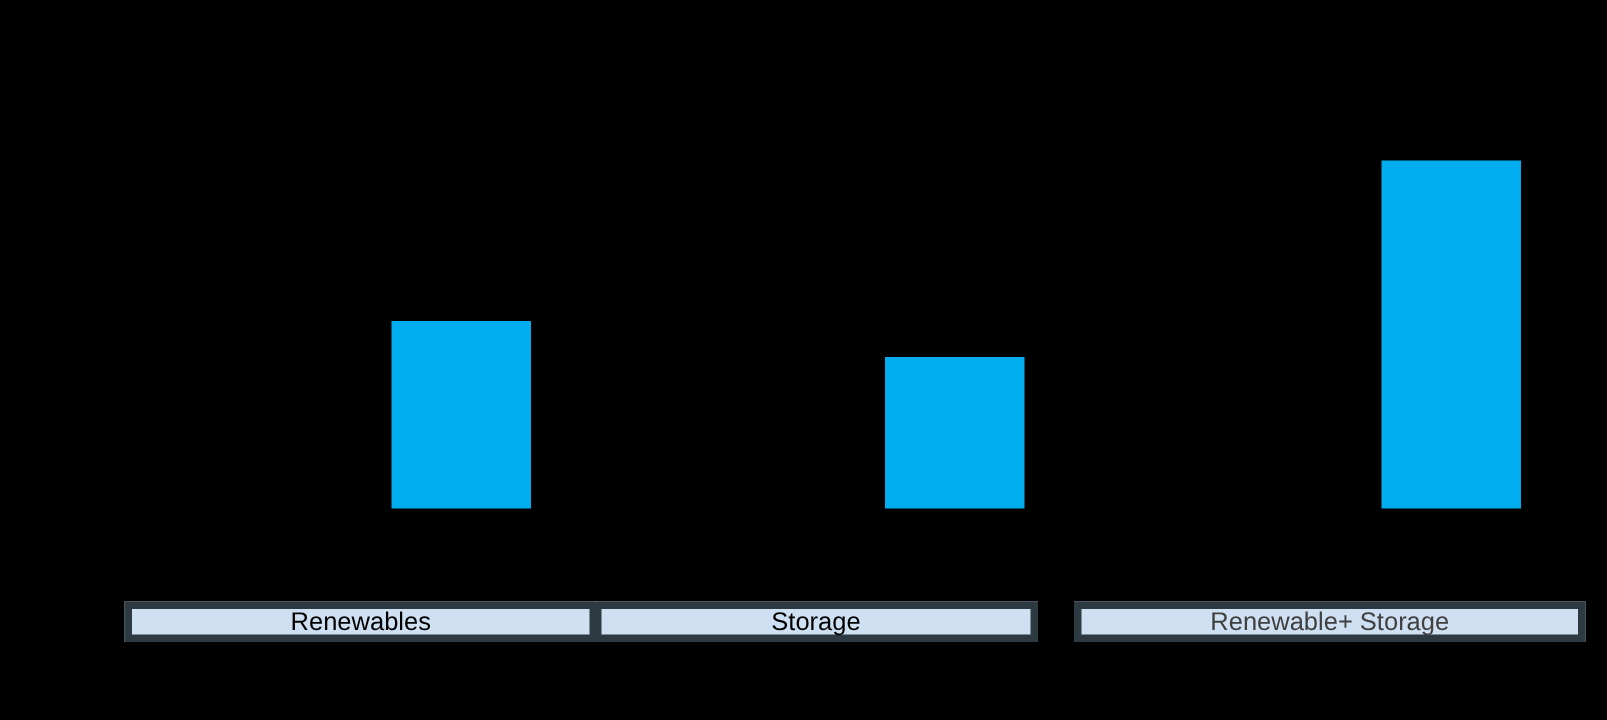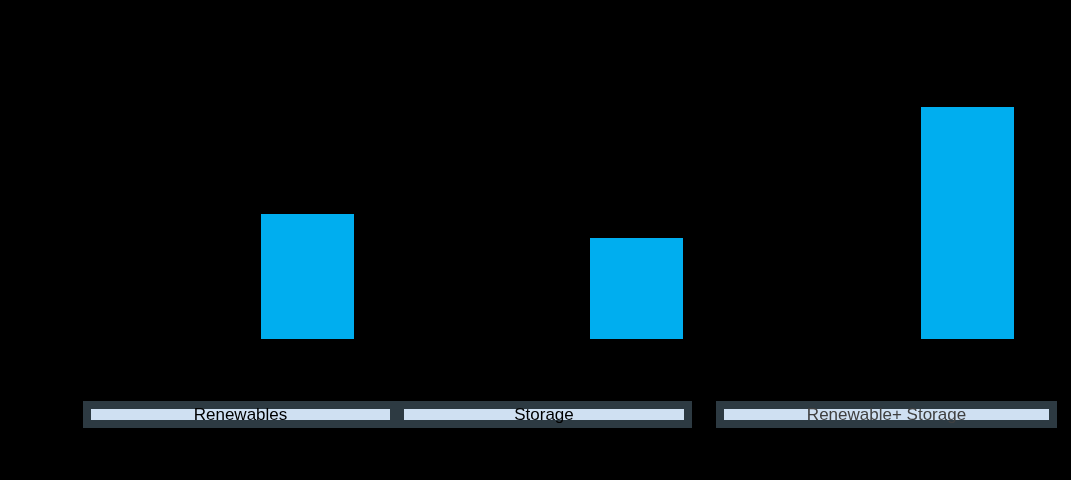--- a/index.html
+++ b/index.html
@@ -18,21 +18,21 @@
   .bar {
     position: absolute;
     width: 93px;
     
   }
   .band-cell {
     position: absolute;
     top: 401px;
     height: 27px;
     box-sizing: border-box;
-    border: 8px solid #3b82f6;
+    border: 5px solid #3b82f6;
     display: flex;
     align-items: center;
     justify-content: center;
     font-size: 17px;
     line-height: 1;
     color: #000000;
     white-space: nowrap;
   }
 </style>
 </head>

